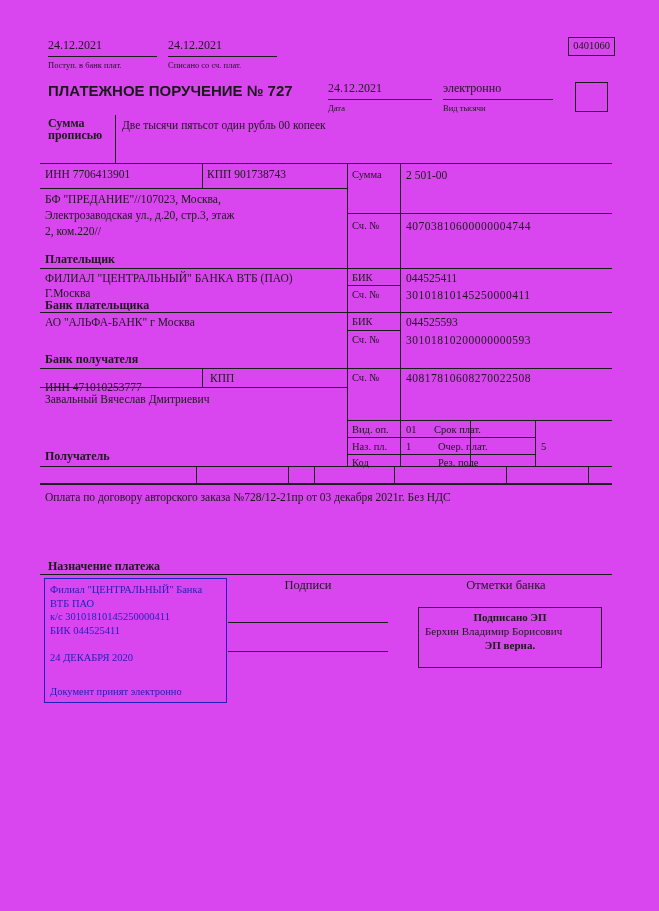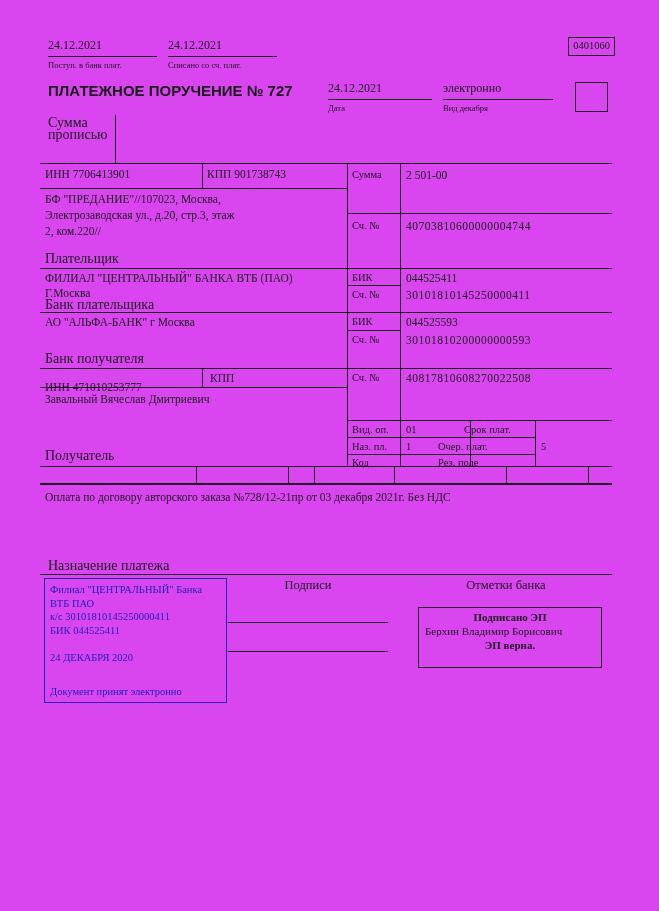--- a/index.html
+++ b/index.html
@@ -4,21 +4,21 @@
 <style>
   html,body{margin:0;padding:0;background:#ffffff;}
   .page{position:relative;width:659px;height:911px;background:#d946ef;overflow:hidden;
         font-family:"Liberation Serif", serif;color:#1a1a1a;}
   .hl{position:absolute;display:block;height:1px;background:#1c1c1c;}
   .hl.thick{height:2px;}
   .vl{position:absolute;display:block;width:1px;background:#1c1c1c;}
   .txt{position:absolute;font-size:11.5px;line-height:14px;white-space:nowrap;}
   .wrap{white-space:normal;}
   .lbl{position:absolute;font-size:8.5px;line-height:10px;color:#1a1a1a;white-space:nowrap;}
-  .lbl2{position:absolute;font-size:14px;line-height:12px;white-space:nowrap;}
+  .lbl2{position:absolute;font-size:12px;line-height:12px;white-space:nowrap;font-weight:bold;}
   .date{position:absolute;font-size:12px;line-height:14px;white-space:nowrap;}
   .title{position:absolute;font-family:"Liberation Sans", sans-serif;font-weight:bold;
          font-size:15px;line-height:16px;white-space:nowrap;}
   .box{position:absolute;border:1px solid #1c1c1c;box-sizing:border-box;}
   .codebox{font-size:10.5px;text-align:center;line-height:16px;}
   .small{font-size:10.5px;line-height:13px;}
   .stamp{position:absolute;left:44px;top:578px;width:183px;height:125px;border:1px solid #2222bb;
          box-sizing:border-box;color:#2222bb;font-size:10.5px;line-height:13.5px;padding:4px 5px;}
   .stamp .sline{min-height:13.5px;white-space:nowrap;}
   .stamp .sfoot{position:absolute;left:5px;bottom:4px;white-space:nowrap;}
@@ -46,26 +46,27 @@
   <div class="box codebox" style="left:568px;top:37px;width:47px;height:19px;">0401060</div>
 
   <div class="title" style="left:48px;top:83px;">ПЛАТЕЖНОЕ ПОРУЧЕНИЕ № 727</div>
 
   <div class="date" style="left:328px;top:81px;">24.12.2021</div>
   <i class="hl" style="left:328px;top:99px;width:104px;"></i>
   <div class="lbl" style="left:328px;top:103px;">Дата</div>
 
   <div class="date" style="left:443px;top:81px;">электронно</div>
   <i class="hl" style="left:443px;top:99px;width:110px;"></i>
-  <div class="lbl" style="left:443px;top:103px;">Вид декабря</div>
+  <div class="lbl" style="left:443px;top:103px;">Вид тысячи</div>
 
   <div class="box" style="left:575px;top:82px;width:33px;height:30px;"></div>
 
   <div class="lbl2 wrap" style="left:48px;top:117px;width:58px;white-space:normal;">Сумма прописью</div>
   <i class="vl" style="left:115px;top:115px;height:48px;"></i>
+  <div class="txt" style="left:122px;top:118px;">Две тысячи пятьсот один рубль 00 копеек</div>
 
   <i class="hl" style="left:40px;top:163px;width:572px;"></i>
   <i class="hl" style="left:40px;top:188px;width:307px;"></i>
   <i class="hl" style="left:347px;top:213px;width:265px;"></i>
   <i class="hl" style="left:40px;top:268px;width:572px;"></i>
   <i class="hl" style="left:347px;top:285px;width:53px;"></i>
   <i class="hl" style="left:40px;top:312px;width:572px;"></i>
   <i class="hl" style="left:347px;top:330px;width:53px;"></i>
   <i class="hl" style="left:40px;top:368px;width:572px;"></i>
   <i class="hl" style="left:40px;top:387px;width:307px;"></i>
@@ -118,21 +119,21 @@
 
   <div class="txt" style="left:45px;top:380px;">ИНН 471010253777</div>
   <div class="txt" style="left:210px;top:371px;">КПП</div>
   <div class="txt" style="left:45px;top:392px;">Завальный Вячеслав Дмитриевич</div>
   <div class="lbl2" style="left:45px;top:450px;">Получатель</div>
   <div class="txt small" style="left:352px;top:371px;">Сч. №</div>
   <div class="txt" style="left:406px;top:371px;letter-spacing:0.5px;">40817810608270022508</div>
 
   <div class="txt small" style="left:352px;top:423px;">Вид. оп.</div>
   <div class="txt small" style="left:406px;top:423px;">01</div>
-  <div class="txt small" style="left:464px;top:423px;">Срок плат.</div>
+  <div class="txt small" style="left:434px;top:423px;">Срок плат.</div>
   <div class="txt small" style="left:352px;top:440px;">Наз. пл.</div>
   <div class="txt small" style="left:406px;top:440px;">1</div>
   <div class="txt small" style="left:438px;top:440px;">Очер. плат.</div>
   <div class="txt small" style="left:541px;top:440px;">5</div>
   <div class="txt small" style="left:352px;top:456px;">Код</div>
   <div class="txt small" style="left:438px;top:456px;">Рез. поле</div>
 
   <div class="txt" style="left:45px;top:490px;">Оплата по договору авторского заказа №728/12-21пр от 03 декабря 2021г. Без НДС</div>
   <div class="lbl2" style="left:48px;top:560px;">Назначение платежа</div>
   <i class="hl" style="left:40px;top:574px;width:572px;"></i>

